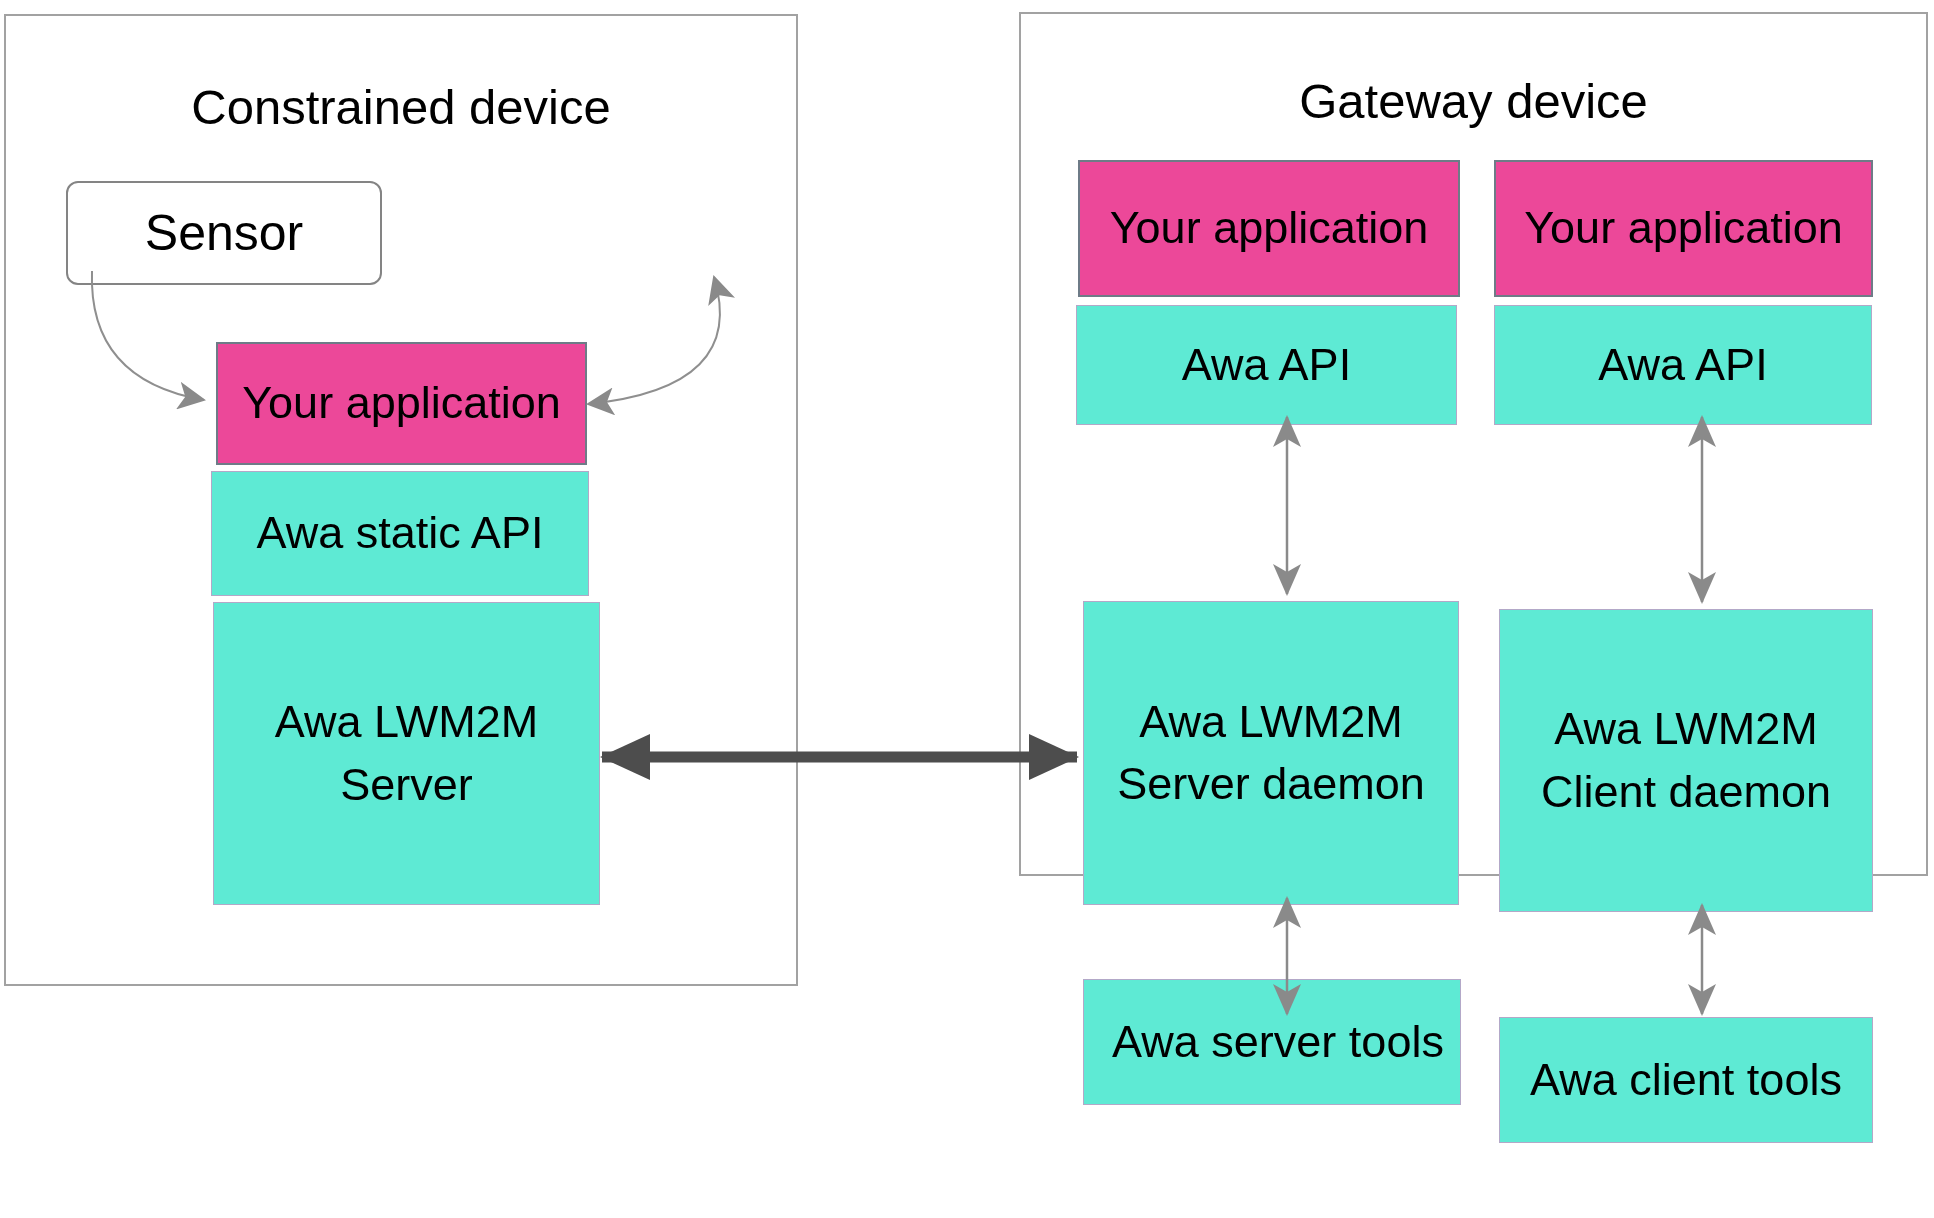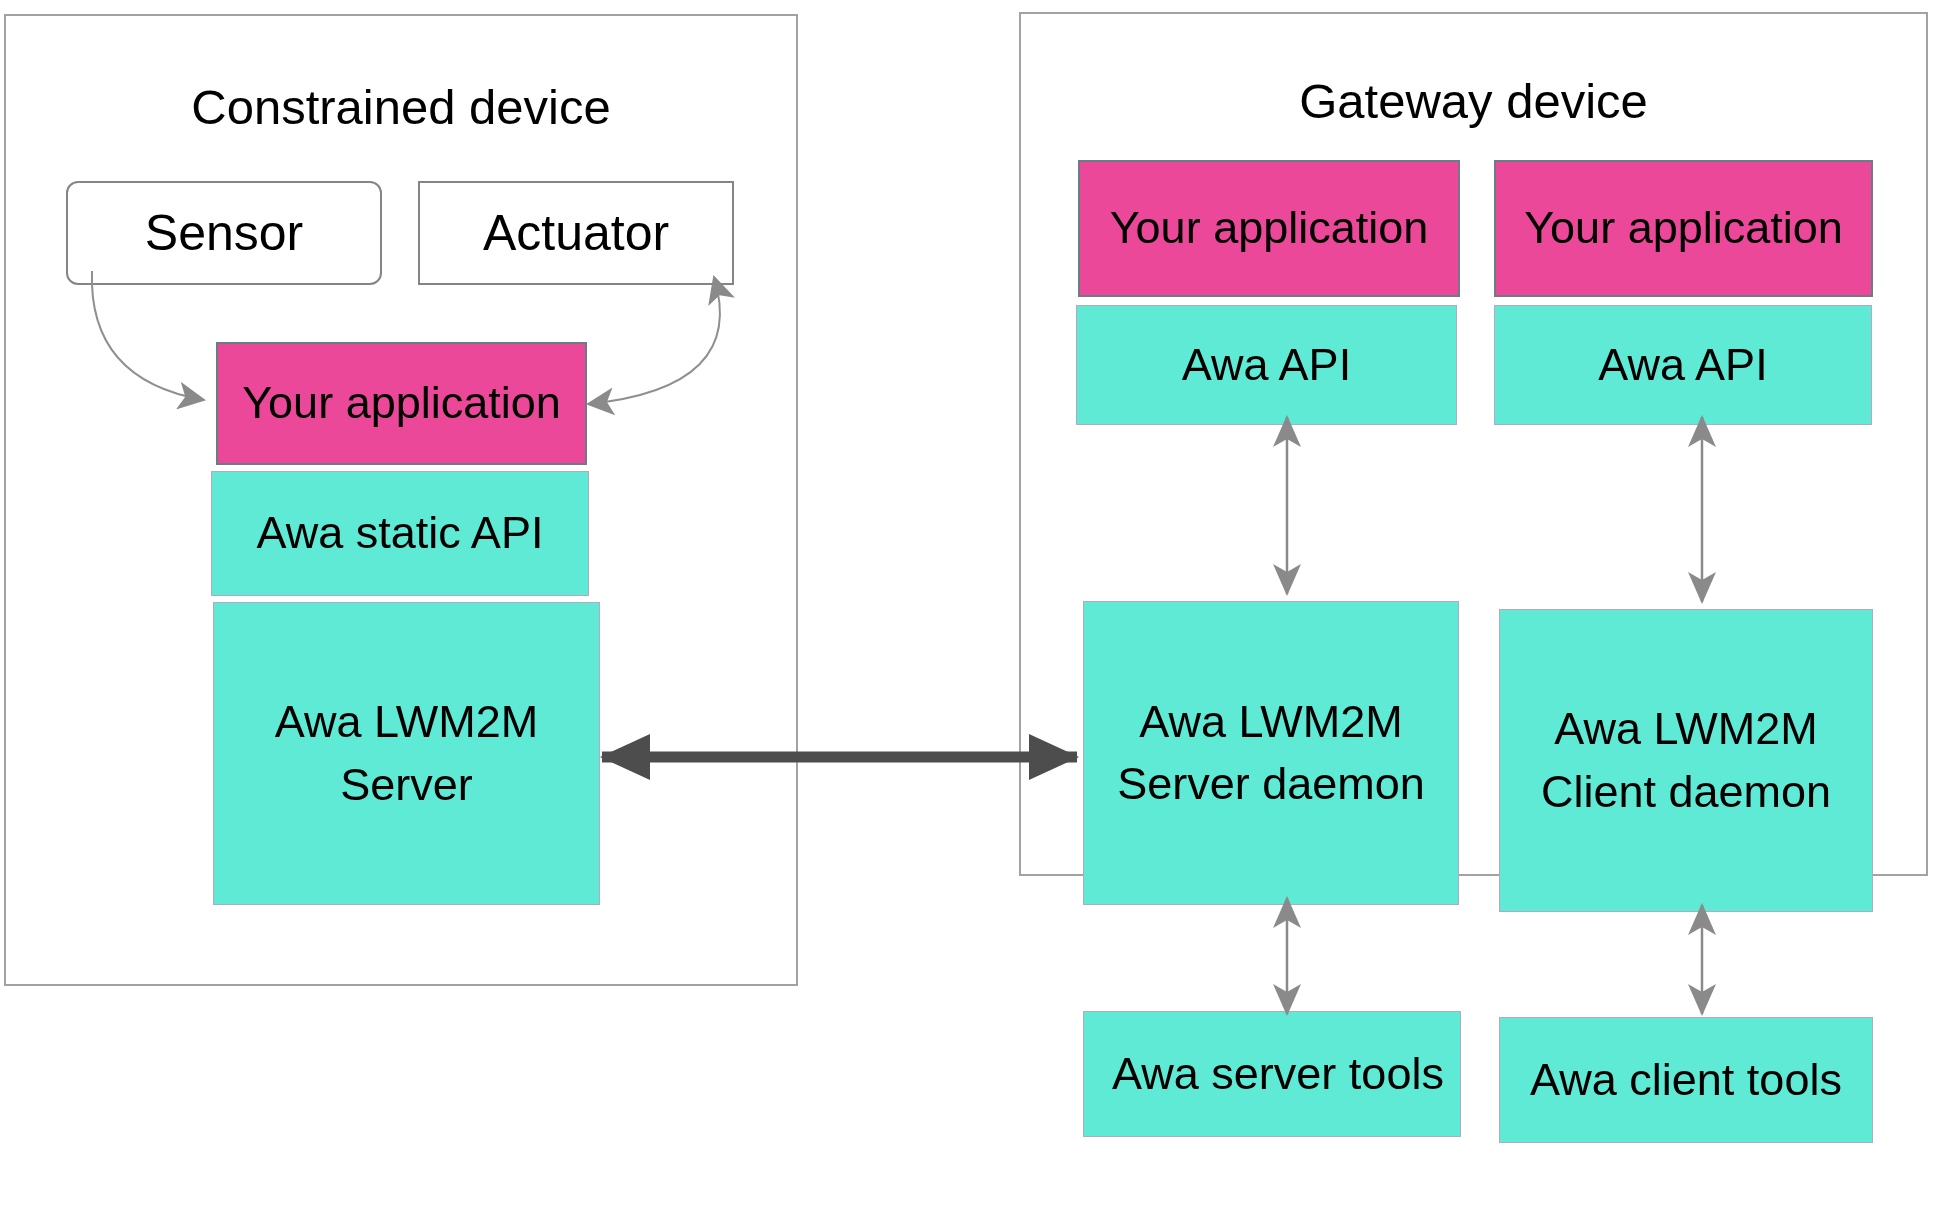--- a/index.html
+++ b/index.html
@@ -63,21 +63,21 @@
   .actuator-box       { left: 412px; top: 165px; width: 316px; height: 104px; }
   .l-app-box          { left: 210px; top: 326px; width: 371px; height: 123px; }
   .l-static-api-box   { left: 205px; top: 455px; width: 378px; height: 125px; }
   .l-client-box       { left: 207px; top: 586px; width: 387px; height: 303px; }
   
   .gateway            { left: 1019px; top: 12px; width: 909px; height: 864px; }
   .gateway .panel-title { top: 18px; }
   .g-app-a            { left: 57px;  top: 146px; width: 382px; height: 137px; }
   .g-api-a            { left: 55px;  top: 291px; width: 381px; height: 120px; }
   .g-daemon-a         { left: 62px;  top: 587px; width: 376px; height: 304px; }
-  .g-tools-a          { left: 62px;  top: 997px; width: 378px; height: 126px; padding-left: 12px; }
+  .g-tools-a          { left: 62px;  top: 965px; width: 378px; height: 126px; padding-left: 12px; }
   .g-app-b            { left: 473px; top: 146px; width: 379px; height: 137px; }
   .g-api-b            { left: 473px; top: 291px; width: 378px; height: 120px; }
   .g-daemon-b         { left: 478px; top: 595px; width: 374px; height: 303px; }
   .g-tools-b          { left: 478px; top: 1003px; width: 374px; height: 126px; }
   .overlay {
     position: absolute;
     left: 0;
     top: 0;
     width: 1934px;
     height: 1218px;
@@ -86,23 +86,20 @@
 </style>
 </head>
 <body>
 
 <div class="canvas">
 
   <section class="panel constrained">
     <h2 class="panel-title">Constrained device</h2>
     <div class="box box-white sensor-box">
       <span>Sensor</span>
-    </div>
-    <div class="box box-white actuator-box">
-      <span>Actuator</span>
     </div>
     <div class="box box-blue l-app-box">
       <span>Your application</span>
     </div>
     <div class="box box-purple l-static-api-box">
       <span>Awa static API</span>
     </div>
     <div class="box box-purple l-client-box">
       <span>Awa LWM2M</span>
       <span>Server</span>

